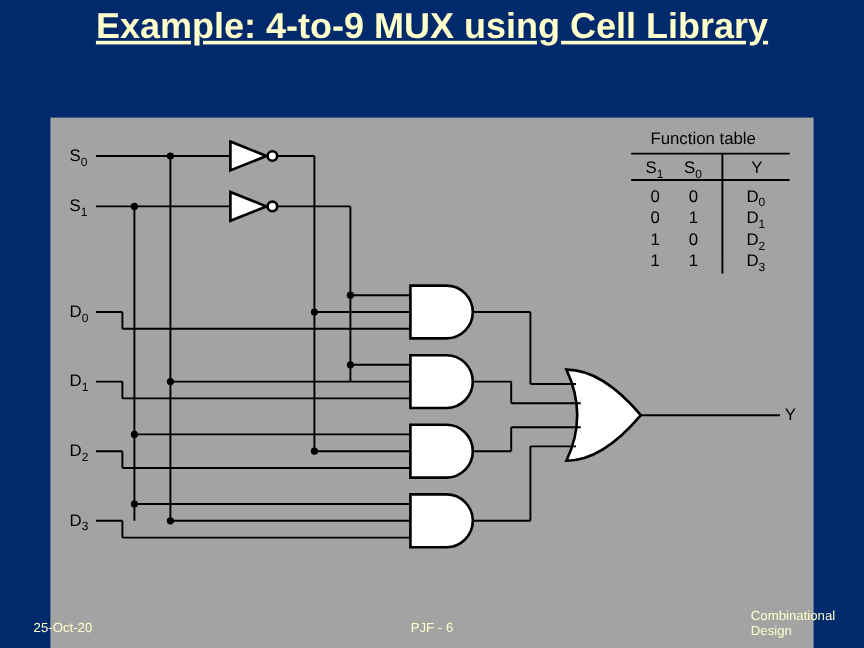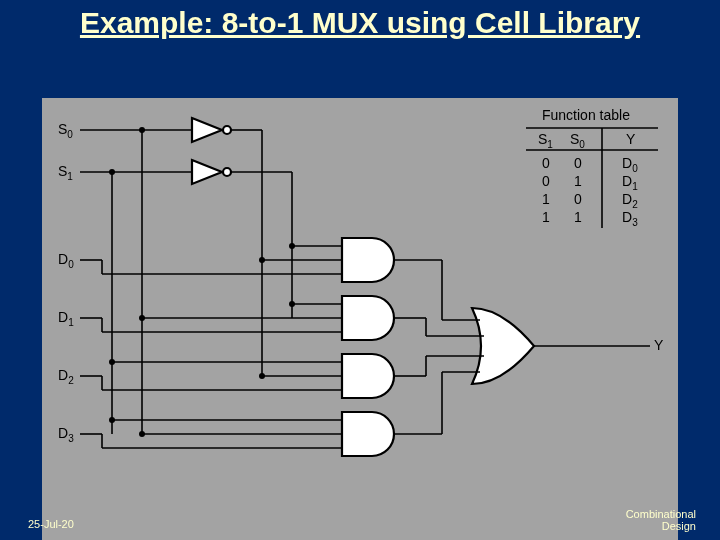--- a/index.html
+++ b/index.html
@@ -3,33 +3,33 @@
 <meta charset="utf-8">
 <style>
   html,body{margin:0;padding:0;width:720px;height:540px;background:#002a6b;font-family:"Comic Sans MS","Comic Sans",cursive,sans-serif;overflow:hidden}
   .slide{position:relative;width:720px;height:540px}
   .title{position:absolute;top:6px;left:0;right:0;text-align:center;color:#ffffcc;font-weight:bold;font-size:30px;text-decoration:underline;line-height:1.15}
   .diagram-wrap{position:absolute;top:98px;left:42px;width:636px;height:472px;background:#a3a3a3}
   svg{display:block}
   .footer{position:absolute;left:0;right:0;bottom:8px;height:28px;color:#ffffcc;font-family:Tahoma,Arial,sans-serif;font-size:11px}
   .footer .fl{position:absolute;left:28px;bottom:2px}
   .footer .fc{position:absolute;left:0;right:0;bottom:2px;text-align:center}
-  .footer .fr{position:absolute;right:24px;bottom:0;text-align:right;line-height:1.1}
+  .footer .fr{position:absolute;right:24px;bottom:0;text-align:left;line-height:1.1}
   .ft-label{font-family:Arial,Helvetica,sans-serif;font-size:14px;fill:#000}
   .io-label{font-family:Arial,Helvetica,sans-serif;font-size:14px;fill:#000}
   .wire{stroke:#000;stroke-width:1.6;fill:none}
   .gate{stroke:#000;stroke-width:2.2;fill:#fff}
   .node{fill:#000}
 </style>
 </head>
 <body>
 
 <div class="slide">
   <div class="title">
-    <span>Example: 8-to-1 MUX using Cell Library</span><br>
+    <span>Example: 4-to-9 MUX using Cell Library</span><br>
   </div>
 
   <div class="diagram-wrap">
     <svg width="636" height="380" viewBox="0 0 636 380">
 
       <g>
         <text class="ft-label" x="500" y="22">Function table</text>
         <line class="wire" x1="484" y1="30" x2="616" y2="30"></line>
         <line class="wire" x1="484" y1="52" x2="616" y2="52"></line>
         <line class="wire" x1="560" y1="30" x2="560" y2="130"></line>
@@ -143,19 +143,20 @@
         <line class="wire" x1="384" y1="258" x2="442" y2="258"></line>
       <line class="wire" x1="352" y1="336" x2="400" y2="336"></line>
         <line class="wire" x1="400" y1="336" x2="400" y2="274"></line>
         <line class="wire" x1="400" y1="274" x2="438" y2="274"></line>
 
       <line class="wire" x1="492" y1="248" x2="608" y2="248"></line>
     </svg>
   </div>
 
   <div class="footer">
-    <span class="fl">25-Jul-20</span>
+    <span class="fl">25-Oct-20</span>
+    <span class="fc">PJF - 6</span>
     <span class="fr">
       <span>Combinational</span><br>
       <span>Design</span>
     </span>
   </div>
 </div>
 
 </body></html>

